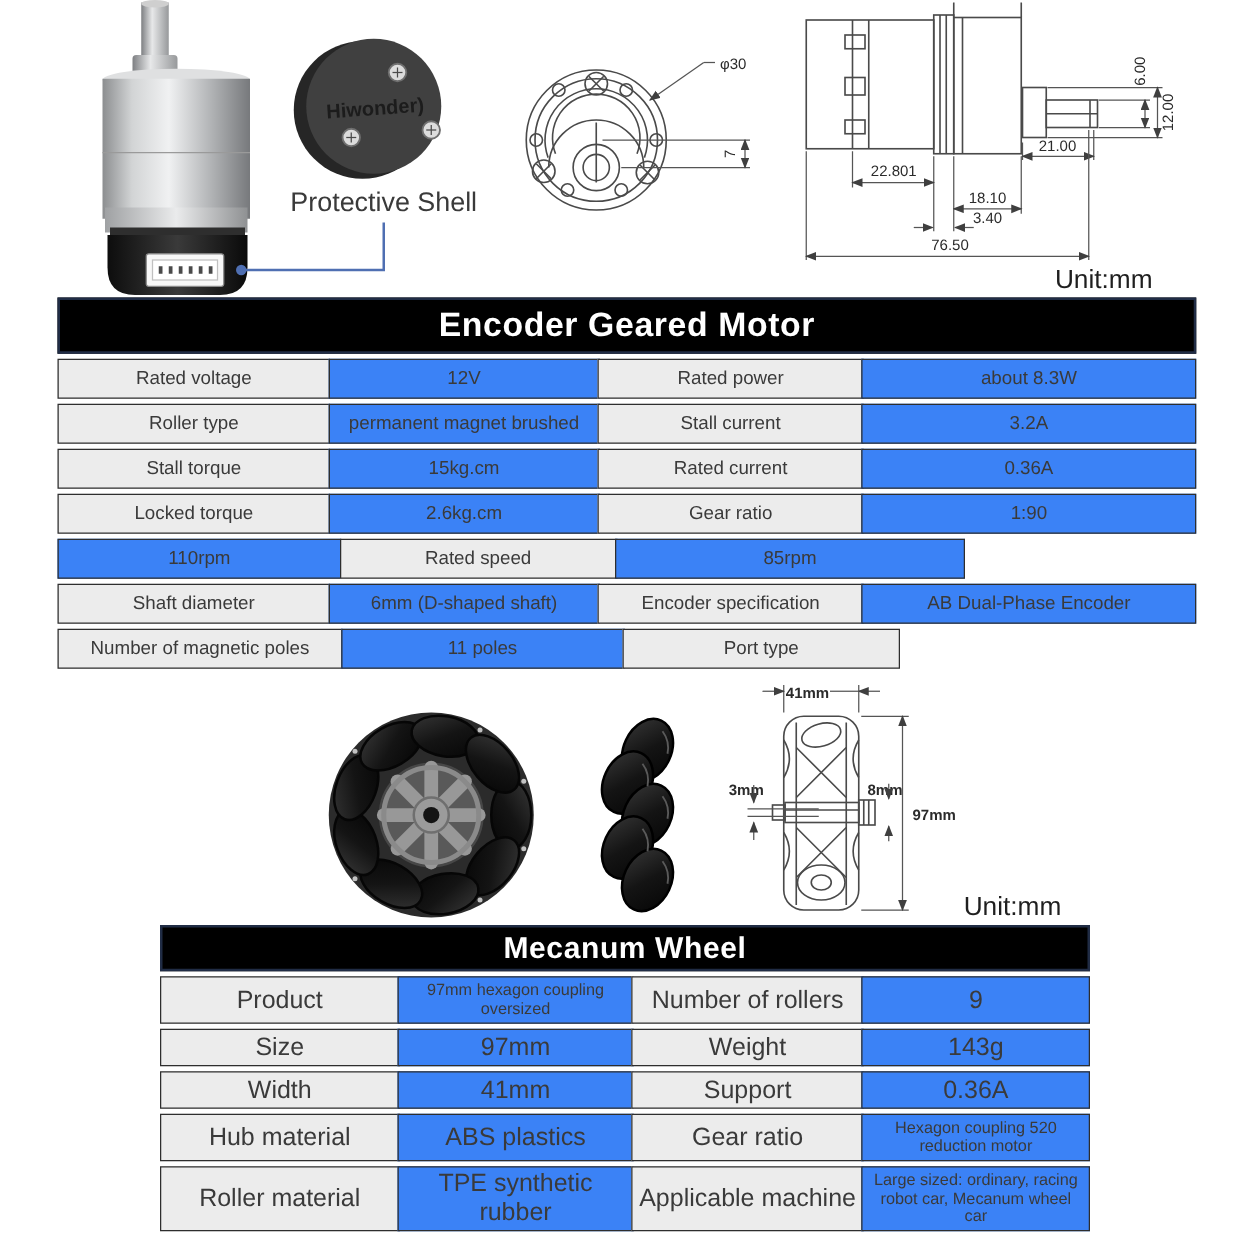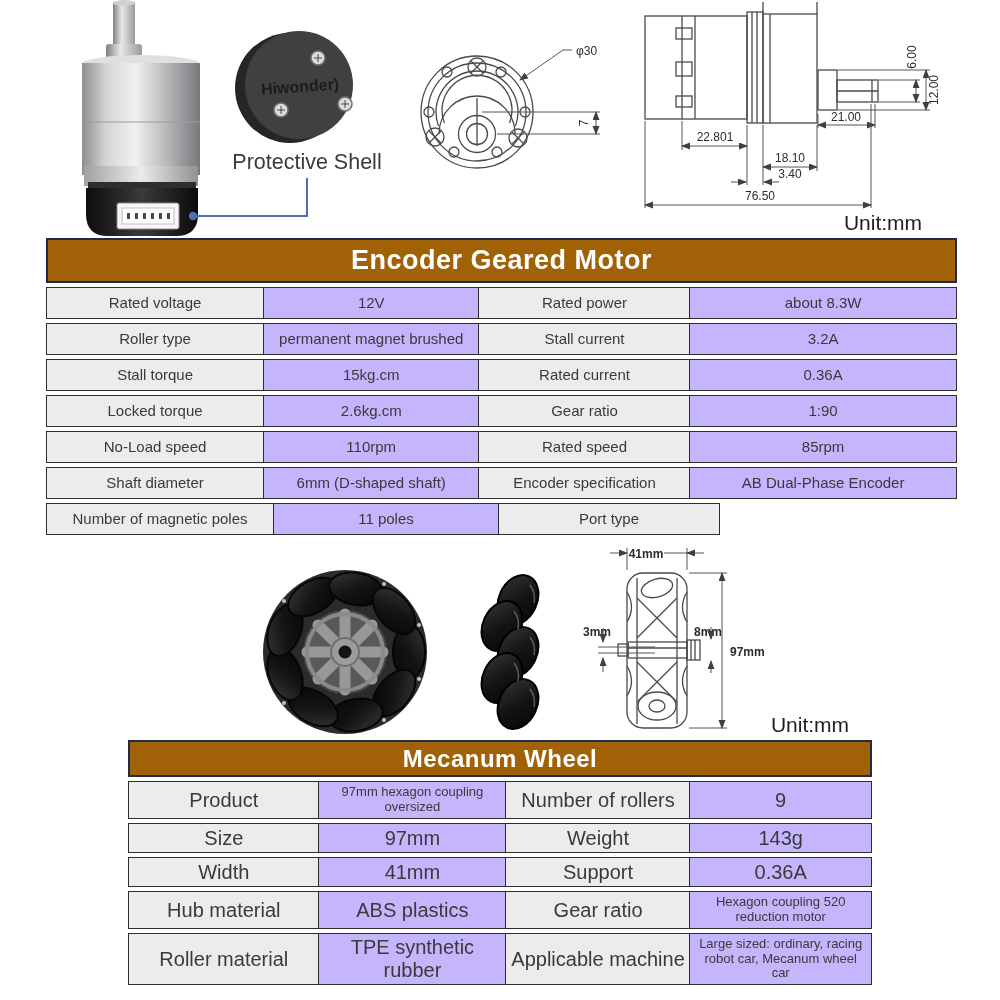--- a/index.html
+++ b/index.html
@@ -1,28 +1,28 @@
 <!DOCTYPE html>
 <html><head>
 <meta charset="utf-8">
 <style>
   * { margin:0; padding:0; box-sizing:border-box; }
   html,body { width:1000px; height:1000px; }
   body { background:#fff; font-family:"Liberation Sans", sans-serif; position:relative; }
   .stage { position:absolute; left:0; top:0; width:1000px; height:1000px; background:#fff; overflow:hidden; }
   svg { position:absolute; left:0; font-family:"Liberation Sans", sans-serif; }
   .spec-table { position:absolute; }
-  .tbl-header { background:#a16207; border:2px solid #202c45; color:#fff; font-weight:bold;
+  .tbl-header { background:#000000; border:2px solid #202c45; color:#fff; font-weight:bold;
                 display:flex; align-items:center; justify-content:center; letter-spacing:0.5px; }
   .tbl-row { display:flex; margin-top:4px; }
   .cell { border:1.5px solid #2e2e2e; display:flex; align-items:center; justify-content:center;
           text-align:center; color:#3a3a3a; line-height:1.15; padding:0 4px; }
   .cell + .cell { margin-left:-1.5px; }
   .cell.lab { background:#ececec; }
-  .cell.val { background:#c4b5fd; }
+  .cell.val { background:#3b82f6; }
   #motor-table .cell { font-size:15px; }
   #wheel-table .cell { font-size:20px; }
   #motor-table .tbl-header { height:45px; font-size:27px; }
   #wheel-table .tbl-header { height:37px; font-size:24px; }
   .t1c1{width:228px} .t1c2{width:227px} .t1c3{width:222px} .t1c4{width:280px}
   .t2c1{width:192px} .t2c2{width:189px} .t2c3{width:186px} .t2c4{width:183px}
   .h32{height:32px} .h38{height:38px} .h30{height:30px} .h48{height:52px}
   .small-cell{font-size:13px !important;}
   .dl { stroke:#555; stroke-width:1; fill:none; }
   .draw { stroke:#4a4a4a; stroke-width:1.3; fill:none; }
@@ -233,21 +233,20 @@
     <div class="cell lab t1c3 h32">Rated current</div>
     <div class="cell val t1c4 h32">0.36A</div>
   </div>
   <div class="tbl-row">
     <div class="cell lab t1c1 h32">Locked torque</div>
     <div class="cell val t1c2 h32">2.6kg.cm</div>
     <div class="cell lab t1c3 h32">Gear ratio</div>
     <div class="cell val t1c4 h32">1:90</div>
   </div>
   <div class="tbl-row">
-    <div class="cell lab t1c1 h32">No-Load speed</div>
     <div class="cell val t1c2 h32">110rpm</div>
     <div class="cell lab t1c3 h32">Rated speed</div>
     <div class="cell val t1c4 h32">85rpm</div>
   </div>
   <div class="tbl-row">
     <div class="cell lab t1c1 h32">Shaft diameter</div>
     <div class="cell val t1c2 h32">6mm (D-shaped shaft)</div>
     <div class="cell lab t1c3 h32">Encoder specification</div>
     <div class="cell val t1c4 h32">AB Dual-Phase Encoder</div>
   </div>

